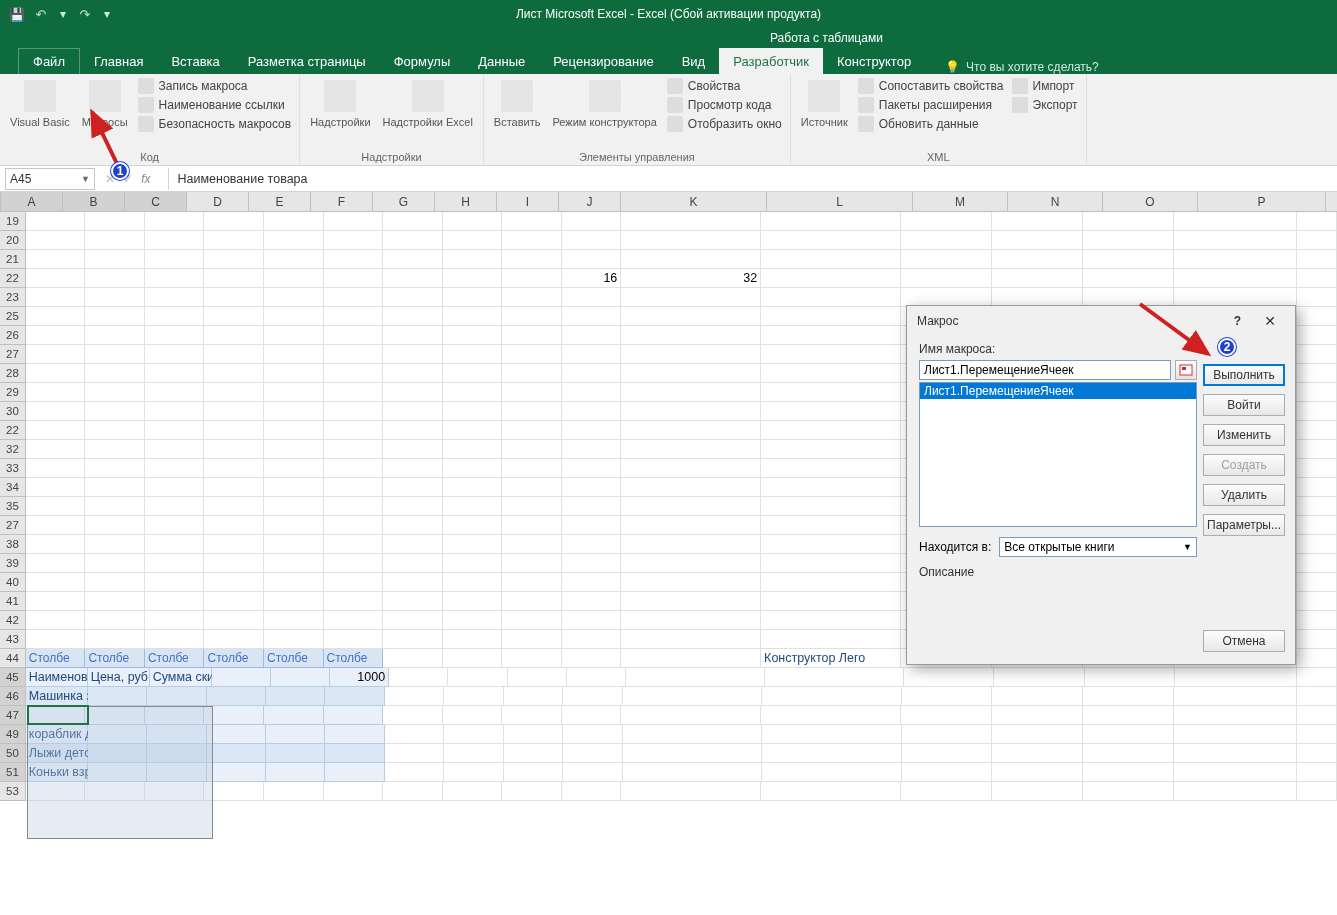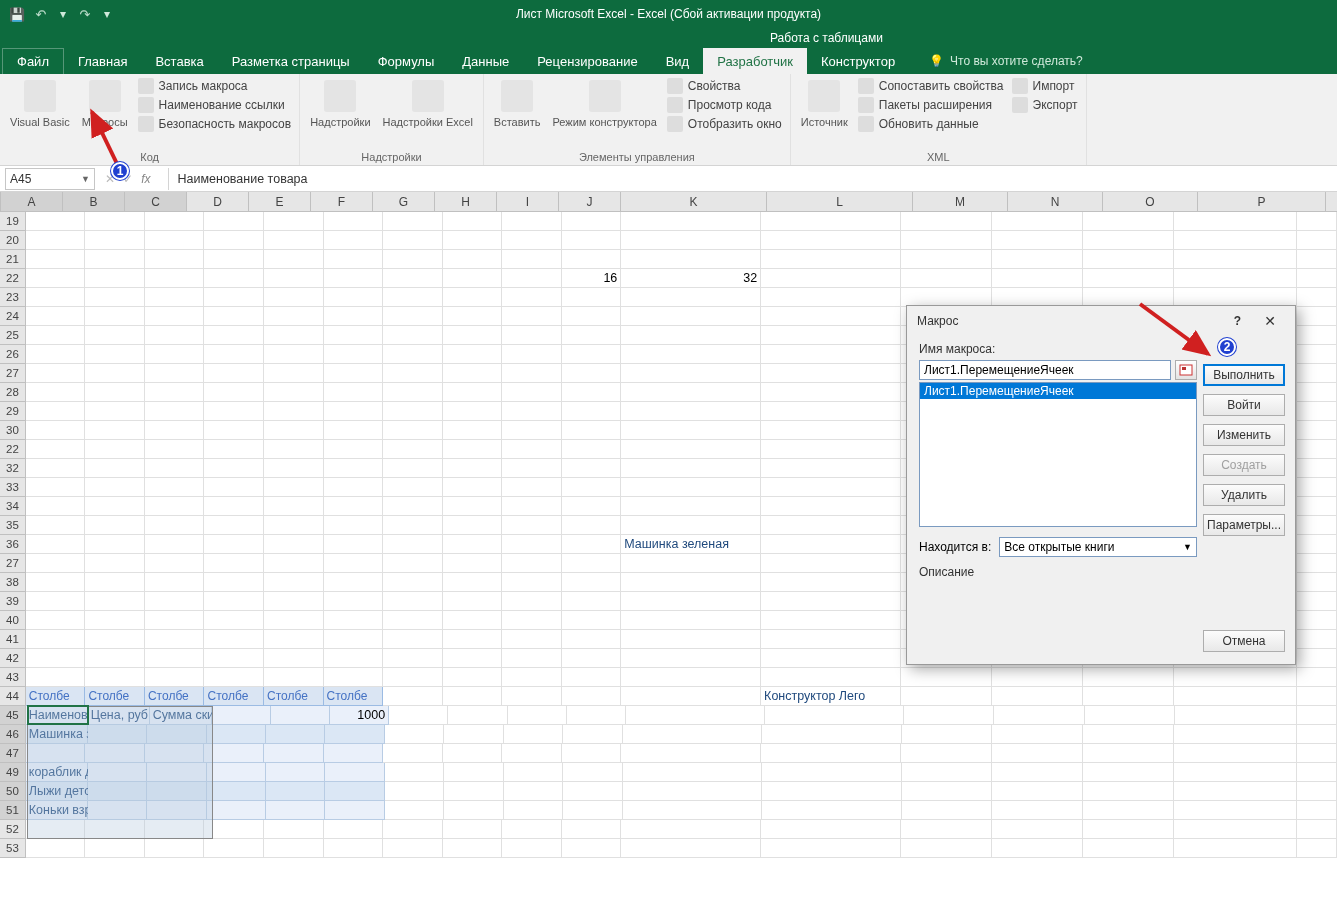--- a/index.html
+++ b/index.html
@@ -4,21 +4,21 @@
 <style>
 *{box-sizing:border-box;margin:0;padding:0;font-family:"Segoe UI",Tahoma,sans-serif;font-size:12px;user-select:none}
 body{background:#fff;width:1337px;height:915px;overflow:hidden;position:relative}
 .titlebar{height:28px;background:#0d6b3e;display:flex;align-items:center;position:relative}
 .qat{display:flex;align-items:center;gap:6px;padding-left:8px}
 .qat-icon{width:18px;height:18px;opacity:.9;color:#cfe9da;display:flex;align-items:center;justify-content:center;font-size:13px}
 .qat-sep{width:14px;text-align:center;color:#cfe9da}
 .title-text{position:absolute;left:0;right:0;text-align:center;color:#fff;font-size:12px;pointer-events:none}
 .tools-bar{height:20px;background:#0d6b3e;display:flex;align-items:center;position:relative}
 .tools-text{position:absolute;left:770px;color:#fff;font-size:12px}
-.ribbon-tabs{height:26px;background:#0d6b3e;display:flex;padding-left:2px}
+.ribbon-tabs{height:26px;background:#0d6b3e;display:flex;align-items:flex-end;padding-left:18px}
 .tab{padding:0 14px;height:26px;display:flex;align-items:center;color:#fff;font-size:13px;cursor:pointer}
 .tab.file{background:#0d6b3e;border:1px solid rgba(255,255,255,.3);border-bottom:none}
 .tab.active{background:#f1f1f1;color:#217346}
 .tab.construct{color:#fff}
 .tellme{display:flex;align-items:center;color:#cfe9da;font-size:12px;margin-left:20px;gap:6px}
 .ribbon{height:92px;background:#f1f1f1;border-bottom:1px solid #d4d4d4;display:flex}
 .rgroup{display:flex;flex-direction:column;border-right:1px solid #e1e1e1;padding:2px 4px 0}
 .rgroup-body{display:flex;flex:1}
 .rgroup-label{text-align:center;color:#666;font-size:11px;padding:2px 0}
 .rbtn-big{display:flex;flex-direction:column;align-items:center;padding:4px 6px 2px;color:#666;gap:4px;min-width:46px}
@@ -339,40 +339,20 @@
         <div class="cell" style="width: 62px;"></div>
         <div class="cell" style="width: 146px;"></div>
         <div class="cell" style="width: 146px;"></div>
         <div class="cell" style="width: 95px;"></div>
         <div class="cell" style="width: 95px;"></div>
         <div class="cell" style="width: 95px;"></div>
         <div class="cell" style="width: 128px;"></div>
         <div class="cell" style="width: 42px;"></div>
       </div>
       <div class="row">
-        <div class="rh">24</div>
-        <div class="cell" style="width: 62px;"></div>
-        <div class="cell" style="width: 62px;"></div>
-        <div class="cell" style="width: 62px;"></div>
-        <div class="cell" style="width: 62px;"></div>
-        <div class="cell" style="width: 62px;"></div>
-        <div class="cell" style="width: 62px;"></div>
-        <div class="cell" style="width: 62px;"></div>
-        <div class="cell" style="width: 62px;"></div>
-        <div class="cell" style="width: 62px;"></div>
-        <div class="cell" style="width: 62px;"></div>
-        <div class="cell" style="width: 146px;"></div>
-        <div class="cell" style="width: 146px;"></div>
-        <div class="cell" style="width: 95px;"></div>
-        <div class="cell" style="width: 95px;"></div>
-        <div class="cell" style="width: 95px;"></div>
-        <div class="cell" style="width: 128px;"></div>
-        <div class="cell" style="width: 42px;"></div>
-      </div>
-      <div class="row">
         <div class="rh">25</div>
         <div class="cell" style="width: 62px;"></div>
         <div class="cell" style="width: 62px;"></div>
         <div class="cell" style="width: 62px;"></div>
         <div class="cell" style="width: 62px;"></div>
         <div class="cell" style="width: 62px;"></div>
         <div class="cell" style="width: 62px;"></div>
         <div class="cell" style="width: 62px;"></div>
         <div class="cell" style="width: 62px;"></div>
         <div class="cell" style="width: 62px;"></div>
@@ -571,40 +551,20 @@
         <div class="cell" style="width: 62px;"></div>
         <div class="cell" style="width: 62px;"></div>
         <div class="cell" style="width: 62px;"></div>
         <div class="cell" style="width: 62px;"></div>
         <div class="cell" style="width: 62px;"></div>
         <div class="cell" style="width: 62px;"></div>
         <div class="cell" style="width: 62px;"></div>
         <div class="cell" style="width: 62px;"></div>
         <div class="cell" style="width: 62px;"></div>
         <div class="cell" style="width: 146px;"></div>
-        <div class="cell" style="width: 146px;"></div>
-        <div class="cell" style="width: 95px;"></div>
-        <div class="cell" style="width: 95px;"></div>
-        <div class="cell" style="width: 95px;"></div>
-        <div class="cell" style="width: 128px;"></div>
-        <div class="cell" style="width: 42px;"></div>
-      </div>
-      <div class="row">
-        <div class="rh">36</div>
-        <div class="cell" style="width: 62px;"></div>
-        <div class="cell" style="width: 62px;"></div>
-        <div class="cell" style="width: 62px;"></div>
-        <div class="cell" style="width: 62px;"></div>
-        <div class="cell" style="width: 62px;"></div>
-        <div class="cell" style="width: 62px;"></div>
-        <div class="cell" style="width: 62px;"></div>
-        <div class="cell" style="width: 62px;"></div>
-        <div class="cell" style="width: 62px;"></div>
-        <div class="cell" style="width: 62px;"></div>
-        <div class="cell" style="width: 146px; overflow: visible;">Машинка зеленая</div>
         <div class="cell" style="width: 146px;"></div>
         <div class="cell" style="width: 95px;"></div>
         <div class="cell" style="width: 95px;"></div>
         <div class="cell" style="width: 95px;"></div>
         <div class="cell" style="width: 128px;"></div>
         <div class="cell" style="width: 42px;"></div>
       </div>
       <div class="row">
         <div class="rh">27</div>
         <div class="cell" style="width: 62px;"></div>
@@ -866,40 +826,20 @@
         <div class="cell" style="width: 42px;"></div>
       </div>
       <div class="row sel-row">
         <div class="rh">51</div>
         <div class="cell" style="width: 62px; overflow: visible; background: rgb(234, 240, 250); border-color: rgb(184, 204, 228);">Коньки взрослые</div>
         <div class="cell" style="width: 62px; background: rgb(234, 240, 250); border-color: rgb(184, 204, 228);"></div>
         <div class="cell" style="width: 62px; background: rgb(234, 240, 250); border-color: rgb(184, 204, 228);"></div>
         <div class="cell" style="width: 62px; background: rgb(234, 240, 250); border-color: rgb(184, 204, 228);"></div>
         <div class="cell" style="width: 62px; background: rgb(234, 240, 250); border-color: rgb(184, 204, 228);"></div>
         <div class="cell" style="width: 62px; background: rgb(234, 240, 250); border-color: rgb(184, 204, 228);"></div>
-        <div class="cell" style="width: 62px;"></div>
-        <div class="cell" style="width: 62px;"></div>
-        <div class="cell" style="width: 62px;"></div>
-        <div class="cell" style="width: 62px;"></div>
-        <div class="cell" style="width: 146px;"></div>
-        <div class="cell" style="width: 146px;"></div>
-        <div class="cell" style="width: 95px;"></div>
-        <div class="cell" style="width: 95px;"></div>
-        <div class="cell" style="width: 95px;"></div>
-        <div class="cell" style="width: 128px;"></div>
-        <div class="cell" style="width: 42px;"></div>
-      </div>
-      <div class="row">
-        <div class="rh">52</div>
-        <div class="cell" style="width: 62px;"></div>
-        <div class="cell" style="width: 62px;"></div>
-        <div class="cell" style="width: 62px;"></div>
-        <div class="cell" style="width: 62px;"></div>
-        <div class="cell" style="width: 62px;"></div>
-        <div class="cell" style="width: 62px;"></div>
         <div class="cell" style="width: 62px;"></div>
         <div class="cell" style="width: 62px;"></div>
         <div class="cell" style="width: 62px;"></div>
         <div class="cell" style="width: 62px;"></div>
         <div class="cell" style="width: 146px;"></div>
         <div class="cell" style="width: 146px;"></div>
         <div class="cell" style="width: 95px;"></div>
         <div class="cell" style="width: 95px;"></div>
         <div class="cell" style="width: 95px;"></div>
         <div class="cell" style="width: 128px;"></div>

